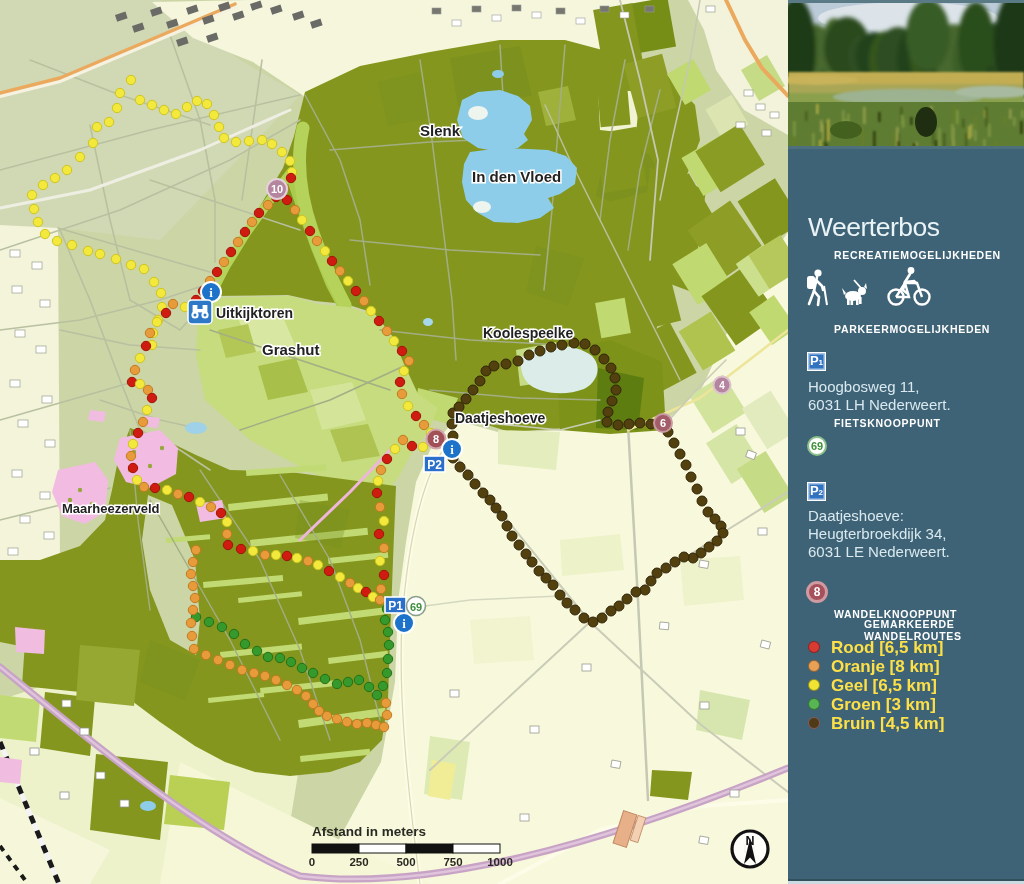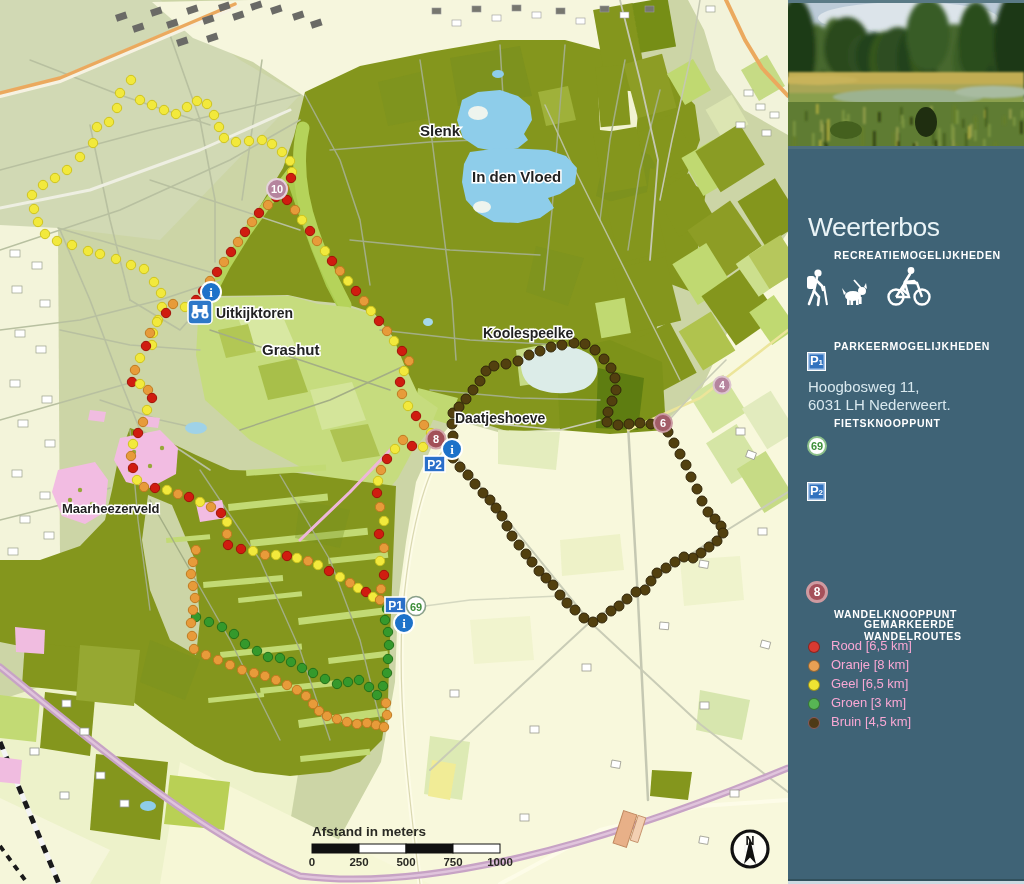--- a/index.html
+++ b/index.html
@@ -3,21 +3,21 @@
 <style>
 html,body{margin:0;padding:0;background:#ffffff;width:1024px;height:884px;overflow:hidden;}
 body{font-family:"Liberation Sans", sans-serif;position:relative;}
 #map{position:absolute;left:0;top:0;}
 #side{position:absolute;left:788px;top:0;width:236px;height:884px;background:#3f6376;}
 #photo{position:absolute;left:0;top:0;width:236px;height:149px;}
 .sb{position:absolute;left:20px;color:#e9f2f5;}
 .h1{font-size:26.5px;letter-spacing:-0.5px;font-weight:400;color:#eaf4f7;}
 .hd{font-size:10.5px;font-weight:bold;letter-spacing:0.7px;color:#ffffff;padding-left:26px;}
 .bt{font-size:15px;color:#d9e9ef;line-height:18px;font-weight:400;}
-.leg{font-size:13px;color:#f9a8d4;}
+.leg{font-size:17px;color:#fde047;font-weight:bold;}
 .legrow{height:19px;position:relative;padding-left:23px;}
 .legdot{position:absolute;left:0;top:3px;width:12px;height:12px;border-radius:50%;border:1px solid rgba(0,0,0,0.35);box-sizing:border-box;}
 </style></head>
 <body>
 
 <svg id="map" width="788" height="884" viewBox="0 0 788 884">
 
 <rect x="0" y="0" width="788" height="884" fill="#ccd5a6"></rect>
 <polygon points="0.0,0.0 160.0,0.0 240.0,60.0 300.0,95.0 160.0,240.0 60.0,228.0 0.0,300.0" fill="#d1d9b4"></polygon>
 <polygon points="788.0,232.0 742.0,300.0 702.0,388.0 658.0,428.0 618.0,420.0 560.0,430.0 505.0,434.0 455.0,420.0 432.0,446.0 416.0,482.0 406.0,542.0 398.0,602.0 395.0,682.0 381.0,762.0 332.0,852.0 300.0,884.0 788.0,884.0" fill="#f8f8dc"></polygon>
@@ -821,32 +821,33 @@
 <path d="M101,17 L105,31 L92,31"></path>
 </g>
 <g stroke="#fff" stroke-width="2.6" fill="none" stroke-linecap="round">
 <circle cx="107" cy="4.5" r="3.4" fill="#fff" stroke="none"></circle>
 <path d="M106,8 L101,16"></path>
 <path d="M101,16 L110,15 L112,17"></path>
 <path d="M101,16 L99,24 L104,28"></path>
 </g>
 </svg>
 
-<div class="sb hd" style="top:340px;">PARKEERMOGELIJKHEDEN</div>
+<div class="sb hd" style="top:323px;">PARKEERMOGELIJKHEDEN</div>
 
 <div style="position:absolute;left:19px;top:352px;width:19px;height:19px;background:#3273bf;border:1.5px solid #fff;box-shadow:inset 0 0 0 1.5px rgba(180,205,235,0.9);box-sizing:border-box;color:#fff;font-weight:bold;font-size:13px;text-align:center;line-height:16px;">P<span style="font-size:8px;">1</span></div>
 
 <div class="sb bt" style="top:378px;">Hoogbosweg 11,<br>6031 LH Nederweert.</div>
 
 <div class="sb hd" style="top:417px;">FIETSKNOOPPUNT</div>
 
 <div style="position:absolute;left:19px;top:436px;width:20px;height:20px;background:#fff;border:2px solid #8cc08a;border-radius:50%;box-sizing:border-box;color:#3e8f3a;font-weight:bold;font-size:11px;text-align:center;line-height:16px;">69</div>
 
 <div style="position:absolute;left:19px;top:482px;width:19px;height:19px;background:#3273bf;border:1.5px solid #fff;box-shadow:inset 0 0 0 1.5px rgba(180,205,235,0.9);box-sizing:border-box;color:#fff;font-weight:bold;font-size:13px;text-align:center;line-height:16px;">P<span style="font-size:8px;">2</span></div>
 
+<div class="sb bt" style="top:507px;">Daatjeshoeve:<br>Heugterbroekdijk 34,<br>6031 LE Nederweert.</div>
 
 <div class="sb hd" style="top:596px;margin-top:12px;">WANDELKNOOPPUNT</div>
 
 <div style="position:absolute;left:18px;top:581px;width:22px;height:22px;background:#a5505a;border:3px solid #cf9aa0;border-radius:50%;box-sizing:border-box;color:#fff;font-weight:bold;font-size:12px;text-align:center;line-height:16px;">8</div>
 
 <div class="sb hd" style="top:618px;margin-left:30px;">GEMARKEERDE WANDELROUTES</div>
 
 <div class="sb leg" style="top:638px;">
 <div class="legrow"><span class="legdot" style="background:#d93a32;"></span>Rood [6,5 km]</div>
 <div class="legrow"><span class="legdot" style="background:#e8a054;"></span>Oranje [8 km]</div>

